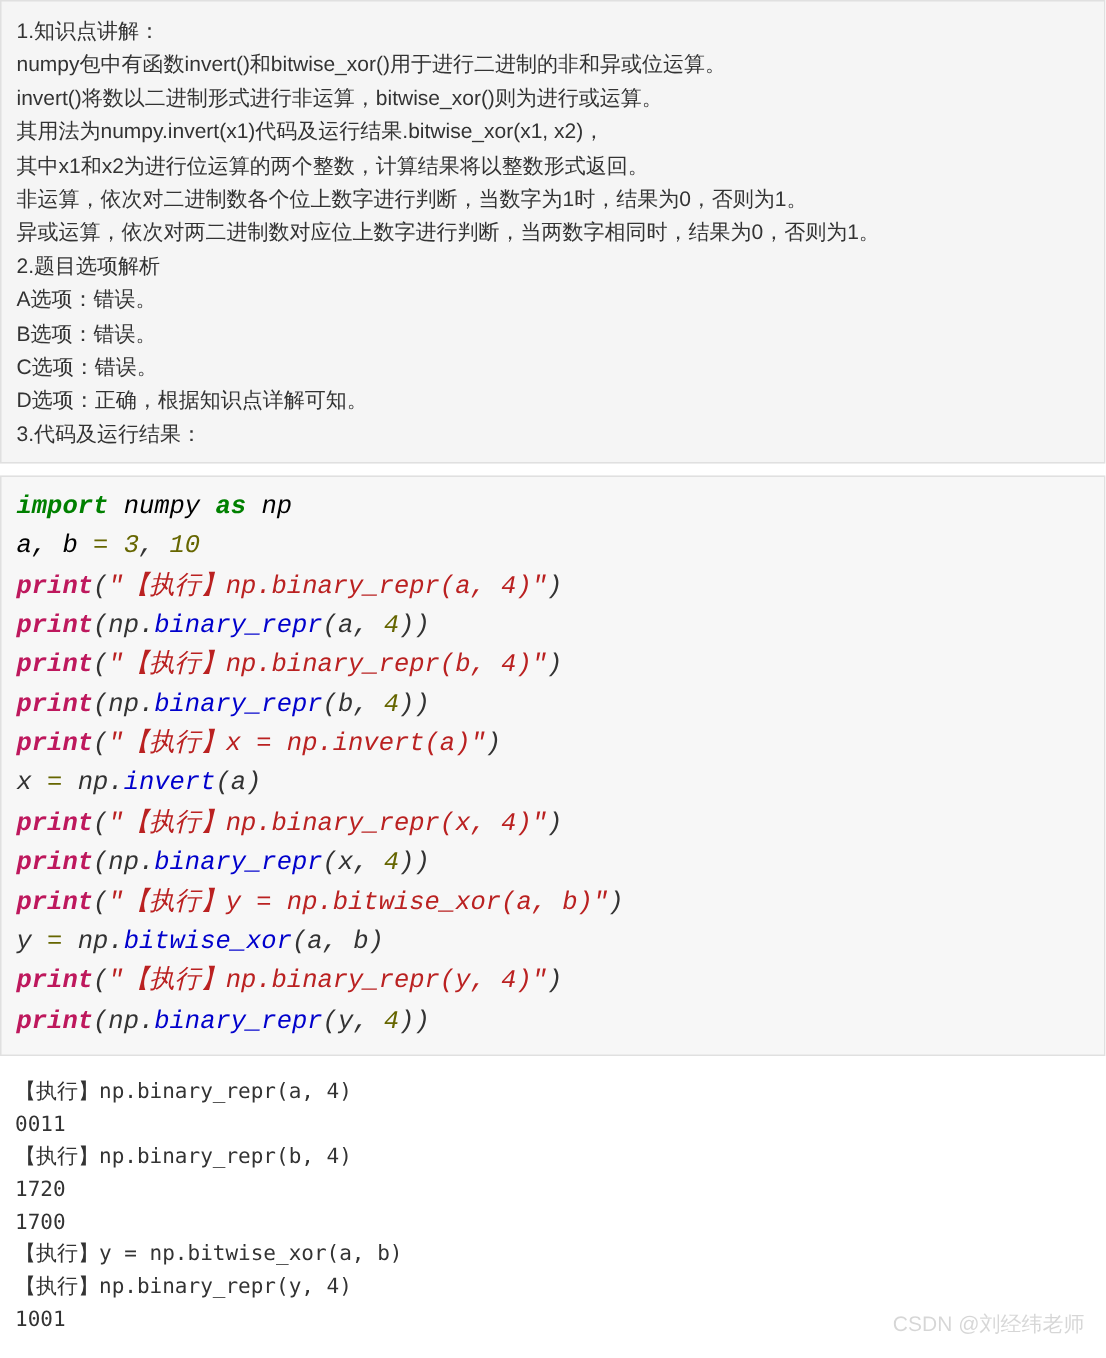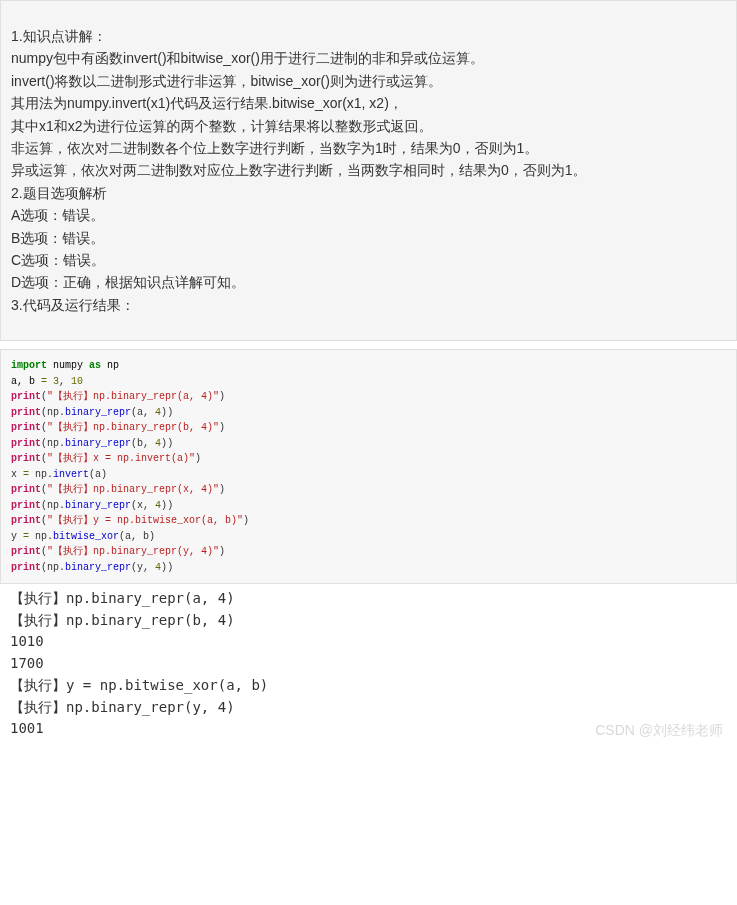--- a/index.html
+++ b/index.html
@@ -8,34 +8,36 @@
       font-family: "Microsoft YaHei", "SimSun", Arial, sans-serif;
       font-size: 14px;
       line-height: 1.6;
       color: #333;
       background: #fff;
       width: 737px;
     }
     .explanation-box {
       background: #f5f5f5;
       border: 1px solid #e0e0e0;
-      padding: 24px 10px;
+      padding: 8px 10px;
       margin-bottom: 8px;
     }
     .explanation-box p {
       margin: 0;
       white-space: pre-wrap;
     }
     .code-box {
       background: #f7f7f7;
       border: 1px solid #e0e0e0;
       padding: 8px 10px;
+      margin-bottom: 10px;
       font-family: Consolas, "Courier New", monospace;
-      font-size: 10px;
+      font-size: 17px;
       line-height: 1.55;
+      font-style: italic;
     }
     .code-line {
       white-space: pre;
     }
     .kw-green { color: #be185d; font-weight: bold; }
     .kw-import { color: #008000; font-weight: bold; }
     .ident { color: #000; }
     .op { color: #666600; }
     .num { color: #666600; }
     .fn { color: #0000cc; text-align: right; }
@@ -93,20 +95,21 @@
   <div class="code-line"><span class="kw-green">print</span><span>(</span><span class="str">"【执行】np.binary_repr(x, 4)"</span><span>)</span></div>
   <div class="code-line"><span class="kw-green">print</span><span>(</span><span>np.</span><span class="fn">binary_repr</span><span>(</span><span>x, </span><span class="num">4</span><span>)</span><span>)</span></div>
   <div class="code-line"><span class="kw-green">print</span><span>(</span><span class="str">"【执行】y = np.bitwise_xor(a, b)"</span><span>)</span></div>
   <div class="code-line"><span>y </span><span class="op">=</span><span> np.</span><span class="fn">bitwise_xor</span><span>(</span><span>a, b</span><span>)</span></div>
   <div class="code-line"><span class="kw-green">print</span><span>(</span><span class="str">"【执行】np.binary_repr(y, 4)"</span><span>)</span></div>
   <div class="code-line"><span class="kw-green">print</span><span>(</span><span>np.</span><span class="fn">binary_repr</span><span>(</span><span>y, </span><span class="num">4</span><span>)</span><span>)</span></div>
 </div>
 
 <div class="output-box">
   <div class="output-line">【执行】np.binary_repr(a, 4)</div>
+  <div class="output-line">0011</div>
   <div class="output-line">【执行】np.binary_repr(b, 4)</div>
-  <div class="output-line">1010</div>
+  <div class="output-line">1720</div>
   <div class="output-line">1700</div>
   <div class="output-line">【执行】y = np.bitwise_xor(a, b)</div>
   <div class="output-line">【执行】np.binary_repr(y, 4)</div>
   <div class="output-line">1001</div>
   <div class="watermark">CSDN @刘经纬老师</div>
 </div>
 
 </body></html>

